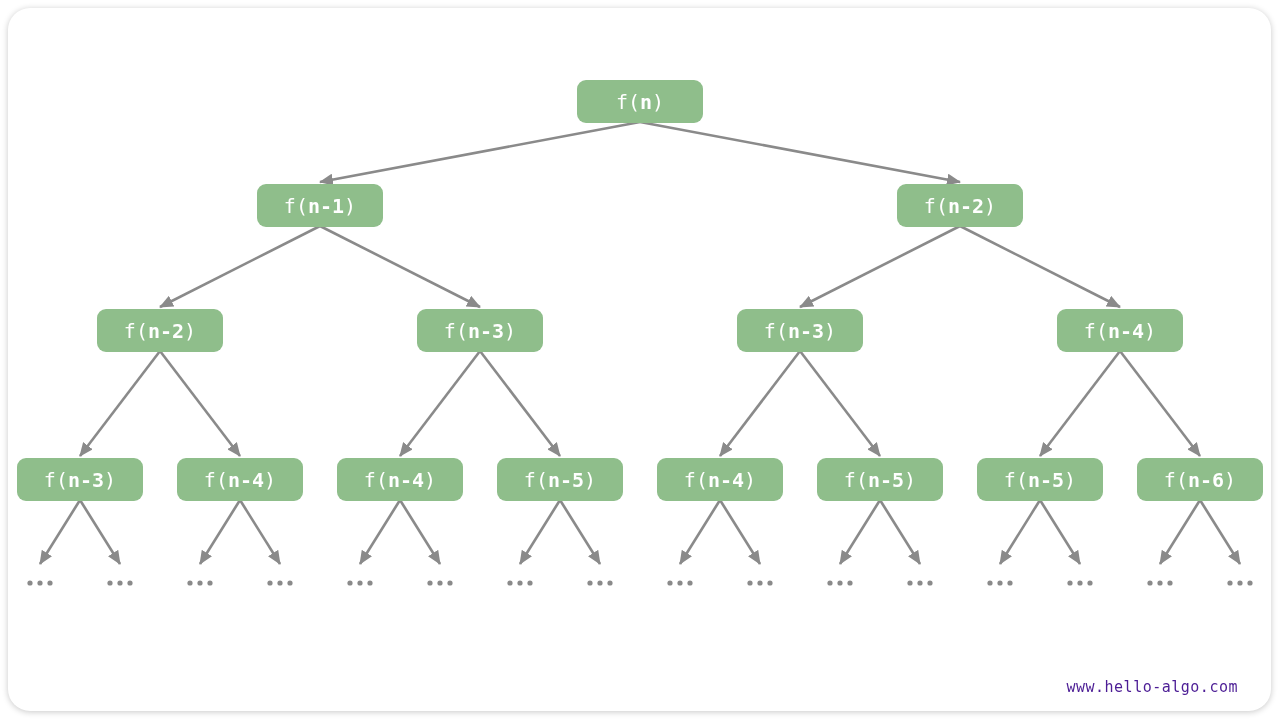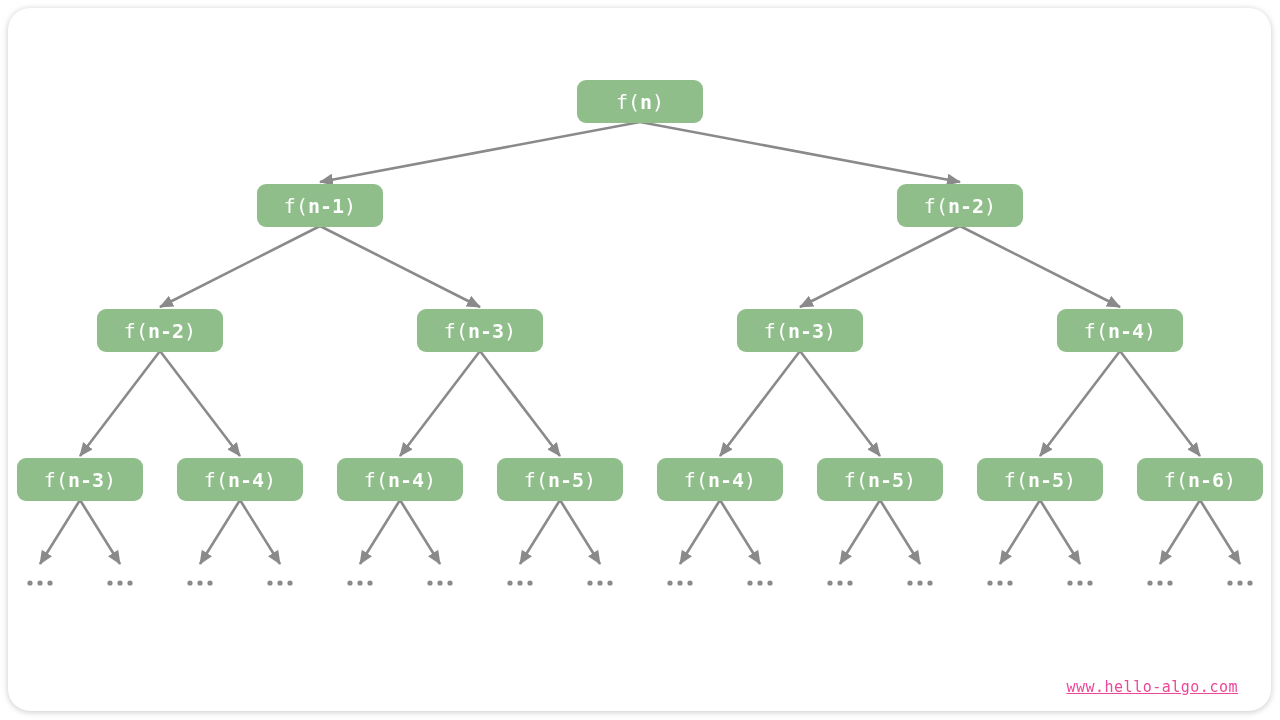--- a/index.html
+++ b/index.html
@@ -217,13 +217,13 @@
         <circle cx="1170" cy="583" r="2.6" fill="#8a8a8a"></circle>
       </g>
       <g>
         <circle cx="1230" cy="583" r="2.6" fill="#8a8a8a"></circle>
         <circle cx="1240" cy="583" r="2.6" fill="#8a8a8a"></circle>
         <circle cx="1250" cy="583" r="2.6" fill="#8a8a8a"></circle>
       </g>
     </g>
   </svg>
 
-<div class="watermark" style="color: #ec4899; text-decoration: underline;">www.hello-algo.com</div>
+<div class="watermark" style="color: #4c1d95;">www.hello-algo.com</div>
 
 </body></html>

